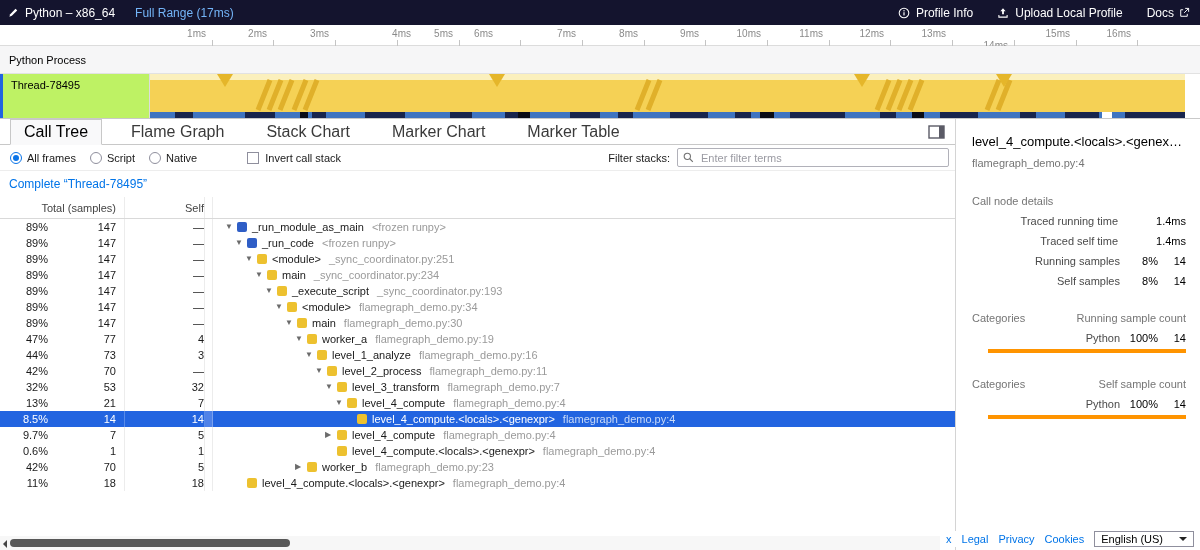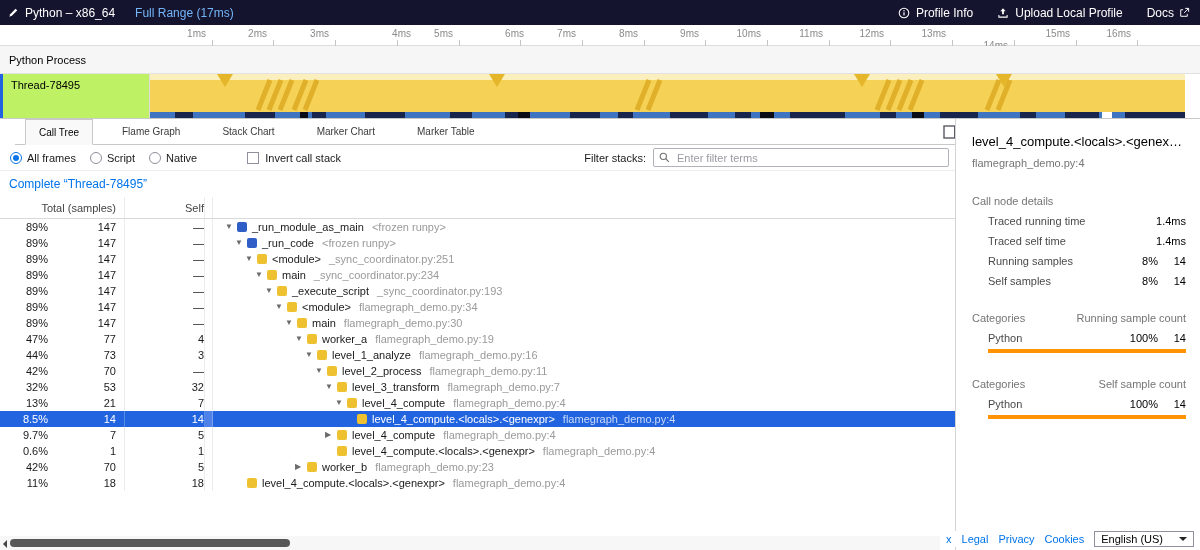--- a/index.html
+++ b/index.html
@@ -28,41 +28,41 @@
   
   .process-row { position:absolute; top:46px; left:0; width:1200px; height:28px; background:#f6f6f7;
                  border-bottom:1px solid #e2e2e2; display:flex; align-items:center; padding-left:9px; font-size:11px; }
   .thread-row { position:absolute; top:74px; left:0; width:1200px; height:45px; border-bottom:1px solid #c9c9c9; background:#fff; }
   .thread-label { position:absolute; left:0; top:0; width:150px; height:100%; background:#bef264;
                   border-right:1px solid #dcdcdc; font-size:11px; padding:5px 16px 0 11px; color:#000; }
   .thread-accent { position:absolute; left:0; top:0; width:3px; height:100%; background:var(--accent,#2264e0); }
   .thread-viz { position:absolute; left:150px; top:0; width:1035px; height:44px; }
 
   
-  .tabbar { position:absolute; top:119px; left:15px; width:955px; height:26px; background:#fff;
+  .tabbar { position:absolute; top:119px; left:0; width:955px; height:26px; background:#fff;
             border-bottom:1px solid #c8c8c8; display:flex; align-items:stretch; padding-left:10px;
-            font-size:10px; color:#3a3a3a; }
+            font-size:16px; color:#3a3a3a; }
   .tab { display:flex; align-items:center; padding:0 13px; margin-right:16px; }
   .tab.active { background:#f9f9fa; border:1px solid #c8c8c8; border-bottom:1px solid #f9f9fa;
                 margin-bottom:-1px; color:#000; }
   .panel-toggle { margin-left:auto; margin-right:10px; display:flex; align-items:center; }
 
   
   .filterbar { position:absolute; top:145px; left:0; width:955px; height:26px; background:#fff;
                border-bottom:1px solid #ededed; display:flex; align-items:center; padding:0 6px 0 10px;
                font-size:11px; color:#1a1a1a; }
   .radio { width:12px; height:12px; border-radius:50%; border:1px solid #8f8f9d; background:#fff;
            margin-right:5px; position:relative; flex:none; }
   .radio.checked { border-color:#0a74e8; }
   .radio.checked::after { content:""; position:absolute; left:2px; top:2px; width:6px; height:6px;
                           border-radius:50%; background:#0a74e8; }
   .opt-label { margin-right:14px; }
   .checkbox { width:12px; height:12px; border:1px solid #8f8f9d; background:#fff; margin:0 6px 0 36px; flex:none; }
   .filter-label { margin-left:auto; margin-right:7px; }
-  .search-box { width:296px; height:19px; border:1px solid #b1b1b9; border-radius:2px; background:#fff;
+  .search-box { width:272px; height:19px; border:1px solid #b1b1b9; border-radius:2px; background:#fff;
                 display:flex; align-items:center; padding:4px 5px; }
   .search-box input { border:none; outline:none; flex:1; font-size:11px; margin-left:5px;
                       font-family:"Liberation Sans","DejaVu Sans",sans-serif; color:#222; }
   .search-box input::placeholder { color:#9a9aa2; }
 
   
   .breadcrumb-row { position:absolute; top:171px; left:0; width:955px; height:26px; display:flex;
                     align-items:center; padding-left:9px; font-size:12px; background:#fff; }
   .breadcrumb { color:#0074e8; }
 
@@ -94,21 +94,21 @@
   .tree-row.selected .col-total, .tree-row.selected .col-self,
   .tree-row.selected .col-strip { border-right-color:rgba(255,255,255,0.25); }
 
   
   .sidebar { position:absolute; top:119px; left:955px; width:245px; height:431px; background:#fff;
              border-left:1px solid #d4d4d4; padding:15px 14px 0 16px; font-size:11px; color:#444; overflow:hidden; }
   .sb-title { font-size:13px; color:#000; white-space:nowrap; overflow:hidden; text-overflow:ellipsis; }
   .sb-sub { margin-top:8px; color:#757575; }
   .sb-h { margin-top:26px; color:#757575; }
   .sb-row { display:flex; align-items:baseline; margin-top:8px; }
-  .sb-row .lbl { flex:1; padding-left:16px; color:#4a4a4a; }
+  .sb-row .lbl { flex:1; padding-left:16px; color:#4a4a4a;text-align:right; }
   .sb-row .pctv { min-width:38px; text-align:right; color:#000; }
   .sb-row .val { min-width:28px; text-align:right; color:#000; }
   .sb-cat-head { display:flex; margin-top:25px; color:#757575; }
   .sb-cat-head .left { flex:1; }
   .sb-bar { margin:5px 0 0 16px; height:4px; background:#e9e9e9; position:relative; }
   .sb-bar-fill { position:absolute; left:0; top:0; height:100%; }
 
   
   .hscroll { position:absolute; left:0; bottom:0; width:940px; height:14px; background:#f7f7f7; }
   .harrow { position:absolute; left:3px; top:4px; width:0; height:0; border:4px solid transparent;
@@ -173,21 +173,21 @@
   <div class="tick-label" style="left: 149px;">1ms</div>
       <div class="tick-line" style="left: 212px;"></div>
       <div class="tick-label" style="left: 210px;">2ms</div>
       <div class="tick-line" style="left: 273px;"></div>
       <div class="tick-label" style="left: 272px;">3ms</div>
       <div class="tick-line" style="left: 335px;"></div>
       <div class="tick-label" style="left: 354px;">4ms</div>
       <div class="tick-line" style="left: 397px;"></div>
       <div class="tick-label" style="left: 396px;">5ms</div>
       <div class="tick-line" style="left: 459px;"></div>
-      <div class="tick-label" style="left: 467px;">6ms</div>
+      <div class="tick-label" style="left: 436px;">6ms</div>
       <div class="tick-line" style="left: 520px;"></div>
       <div class="tick-label" style="left: 519px;">7ms</div>
       <div class="tick-line" style="left: 582px;"></div>
       <div class="tick-label" style="left: 581px;">8ms</div>
       <div class="tick-line" style="left: 644px;"></div>
       <div class="tick-label" style="left: 642px;">9ms</div>
       <div class="tick-line" style="left: 705px;"></div>
       <div class="tick-label" style="left: 704px;">10ms</div>
       <div class="tick-line" style="left: 767px;"></div>
       <div class="tick-label" style="left: 766px;">11ms</div>

